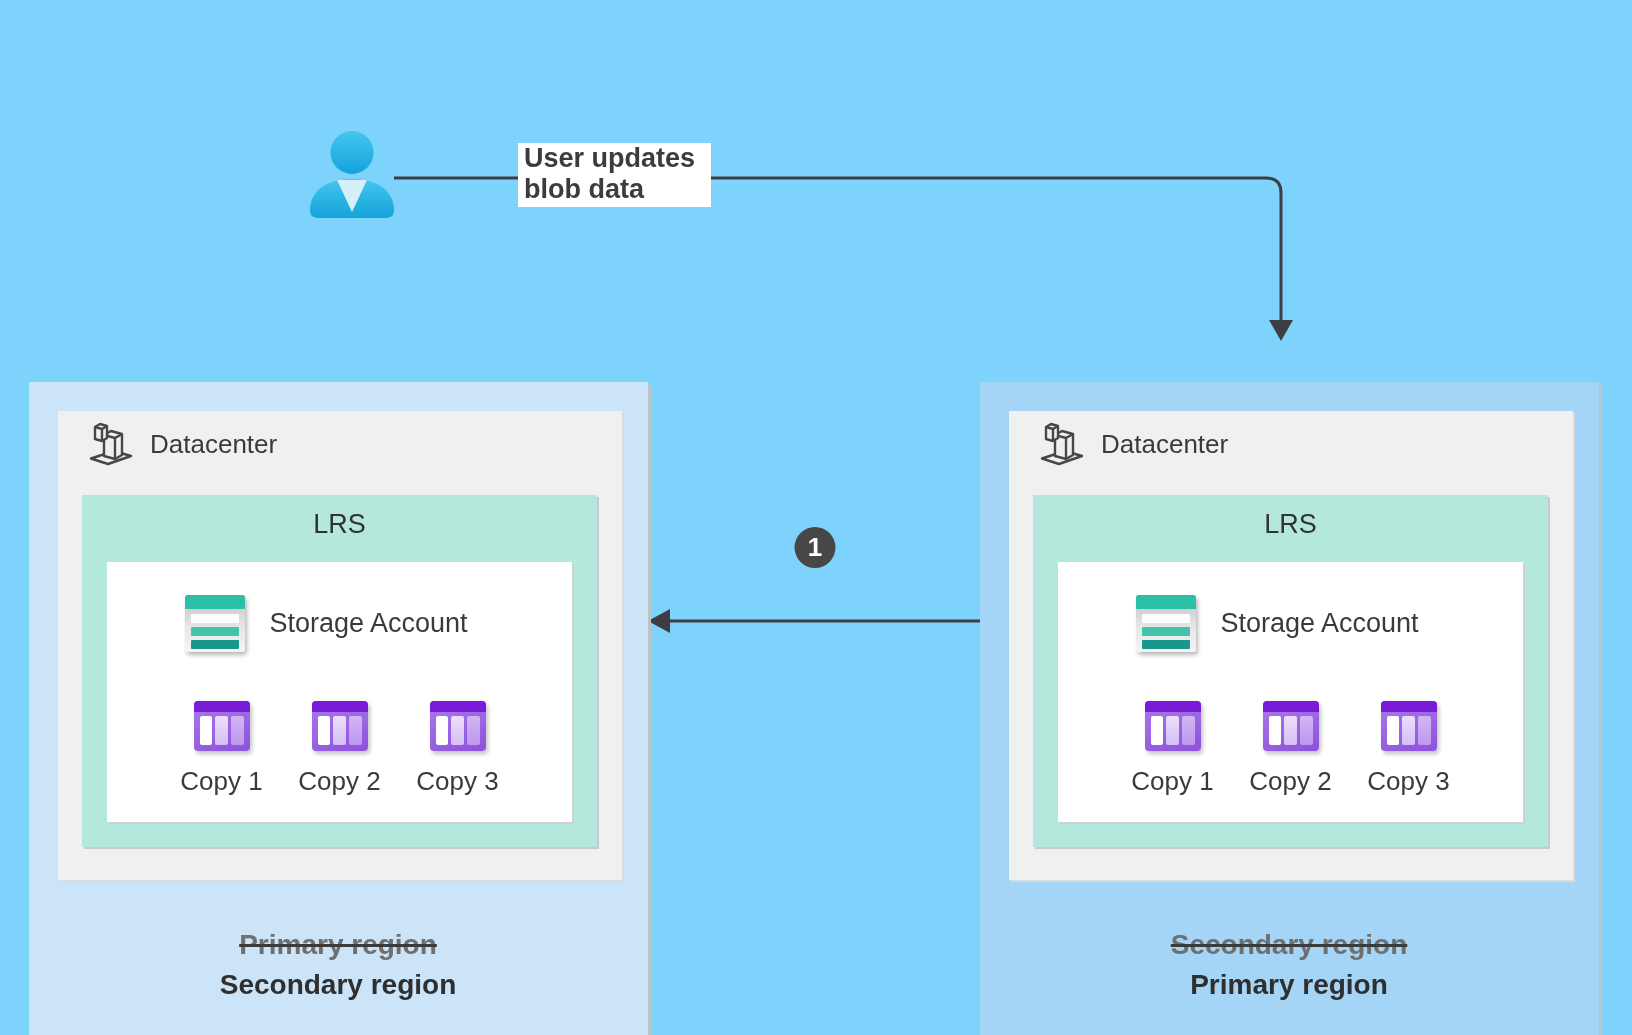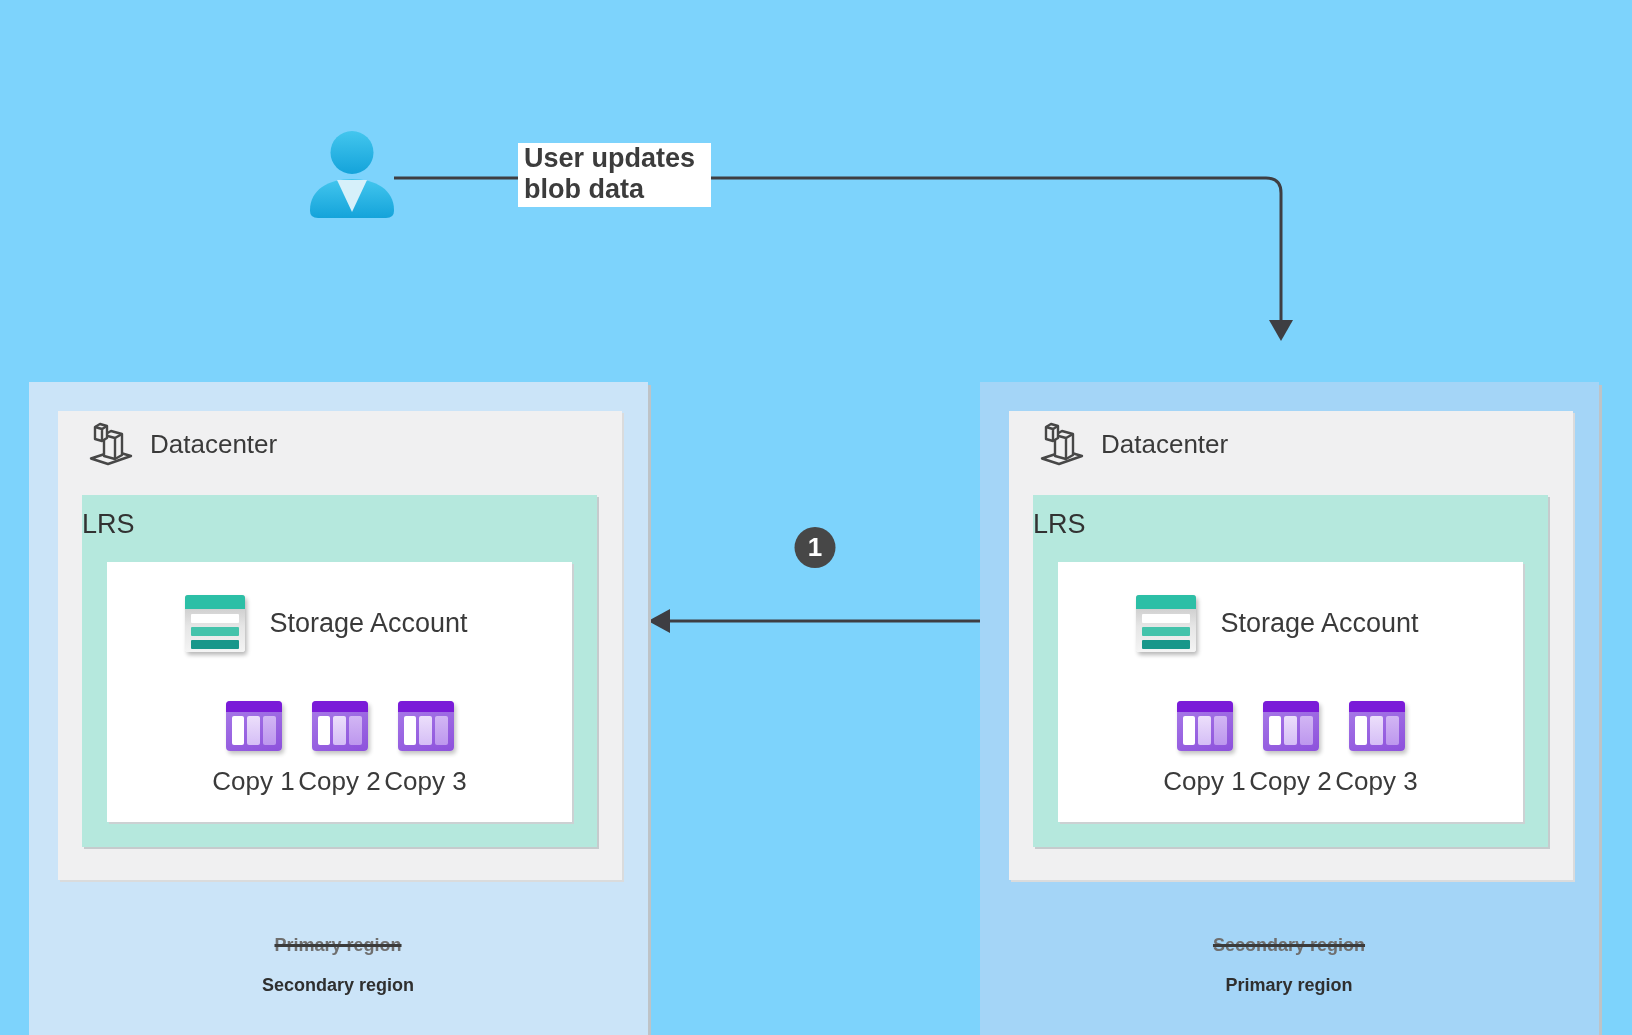--- a/index.html
+++ b/index.html
@@ -29,26 +29,26 @@
   
   .region { position:absolute; top:342px; width:619px; height:719px; box-shadow:3px 3px 0 #bec3c7;margin-top:40px; }
   .region-left  { left:29px; }
   .region-right { left:980px; }
 
   .dc-box { position:absolute; left:29px; top:29px; width:564px; height:469px; box-shadow:2px 2px 0 #dadbdc; }
   .dc-header { position:absolute; left:30px; top:6px; height:54px; display:flex; align-items:center; gap:16px; }
   .dc-label { font-size:26px; color:#3a3a3a; }
 
   .lrs-box { position:absolute; left:24px; top:84px; width:515px; height:352px; box-shadow:2px 2px 0 #c6cbcd; }
-  .lrs-label { margin-top:14px; font-size:27px; color:#323232; }
+  .lrs-label { margin-top:14px; text-align:center; font-size:27px; color:#323232; }
 
   .panel { position:absolute; left:25px; top:67px; width:465px; height:260px; background:#ffffff; box-shadow:2px 2px 0 #ccd1d3; }
   .storage-row { display:flex; align-items:center; justify-content:center; gap:24px; margin-top:33px; padding-right:26px; }
   .storage-label { font-size:27px; }
-  .copies-row { display:flex; justify-content:center; margin-top:49px; }
+  .copies-row { display:flex; justify-content:center; gap:32px; margin-top:49px; }
   .copy-cell { width:86px; display:flex; flex-direction:column; align-items:center; }
   .copy-label { margin-top:15px; font-size:26px; }
 
   
   .storage-icon {
     width:60px; height:57px; border-radius:3px; overflow:hidden; display:block;
     background:linear-gradient(180deg,#bfbfbf 0%,#e6e6e6 55%,#f4f4f4 100%);
     box-shadow:2px 3px 4px rgba(0,0,0,.28);
   }
   .si-band { display:block; height:14px; background:#2cbfa6; }
@@ -65,21 +65,21 @@
     box-shadow:2px 3px 4px rgba(0,0,0,.24);
   }
   .ci-band { display:block; height:11px; background:#7a1bd8; }
   .ci-cols { display:flex; gap:3px; padding:4px 6px 6px; height:calc(100% - 11px); box-sizing:border-box; }
   .ci-col  { flex:1; border-radius:2px; }
   .ci-col.c1 { background:#ffffff; }
   .ci-col.c2 { background:linear-gradient(#ecdffb,#d5bef6); }
   .ci-col.c3 { background:linear-gradient(#d2b6f4,#bd97ee); }
 
   
-  .role-label { position:absolute; transform:translateX(-50%); font-size:18px; font-weight:bold; line-height:32px; white-space:nowrap; }
+  .role-label { position:absolute; transform:translateX(-50%); font-size:28px; font-weight:bold; line-height:32px; white-space:nowrap; }
   .role-old {
     color:#6f6f6f; text-decoration:line-through;
     text-decoration-color:#3b3b3b; text-decoration-thickness:3px;
   }
   .role-new { color:#2f2f2f; }
   .role-old.pos-left  { left:338px;  top:929px; }
   .role-new.pos-left  { left:338px;  top:969px; }
   .role-old.pos-right { left:1289px; top:929px; }
   .role-new.pos-right { left:1289px; top:969px; }
 </style>

